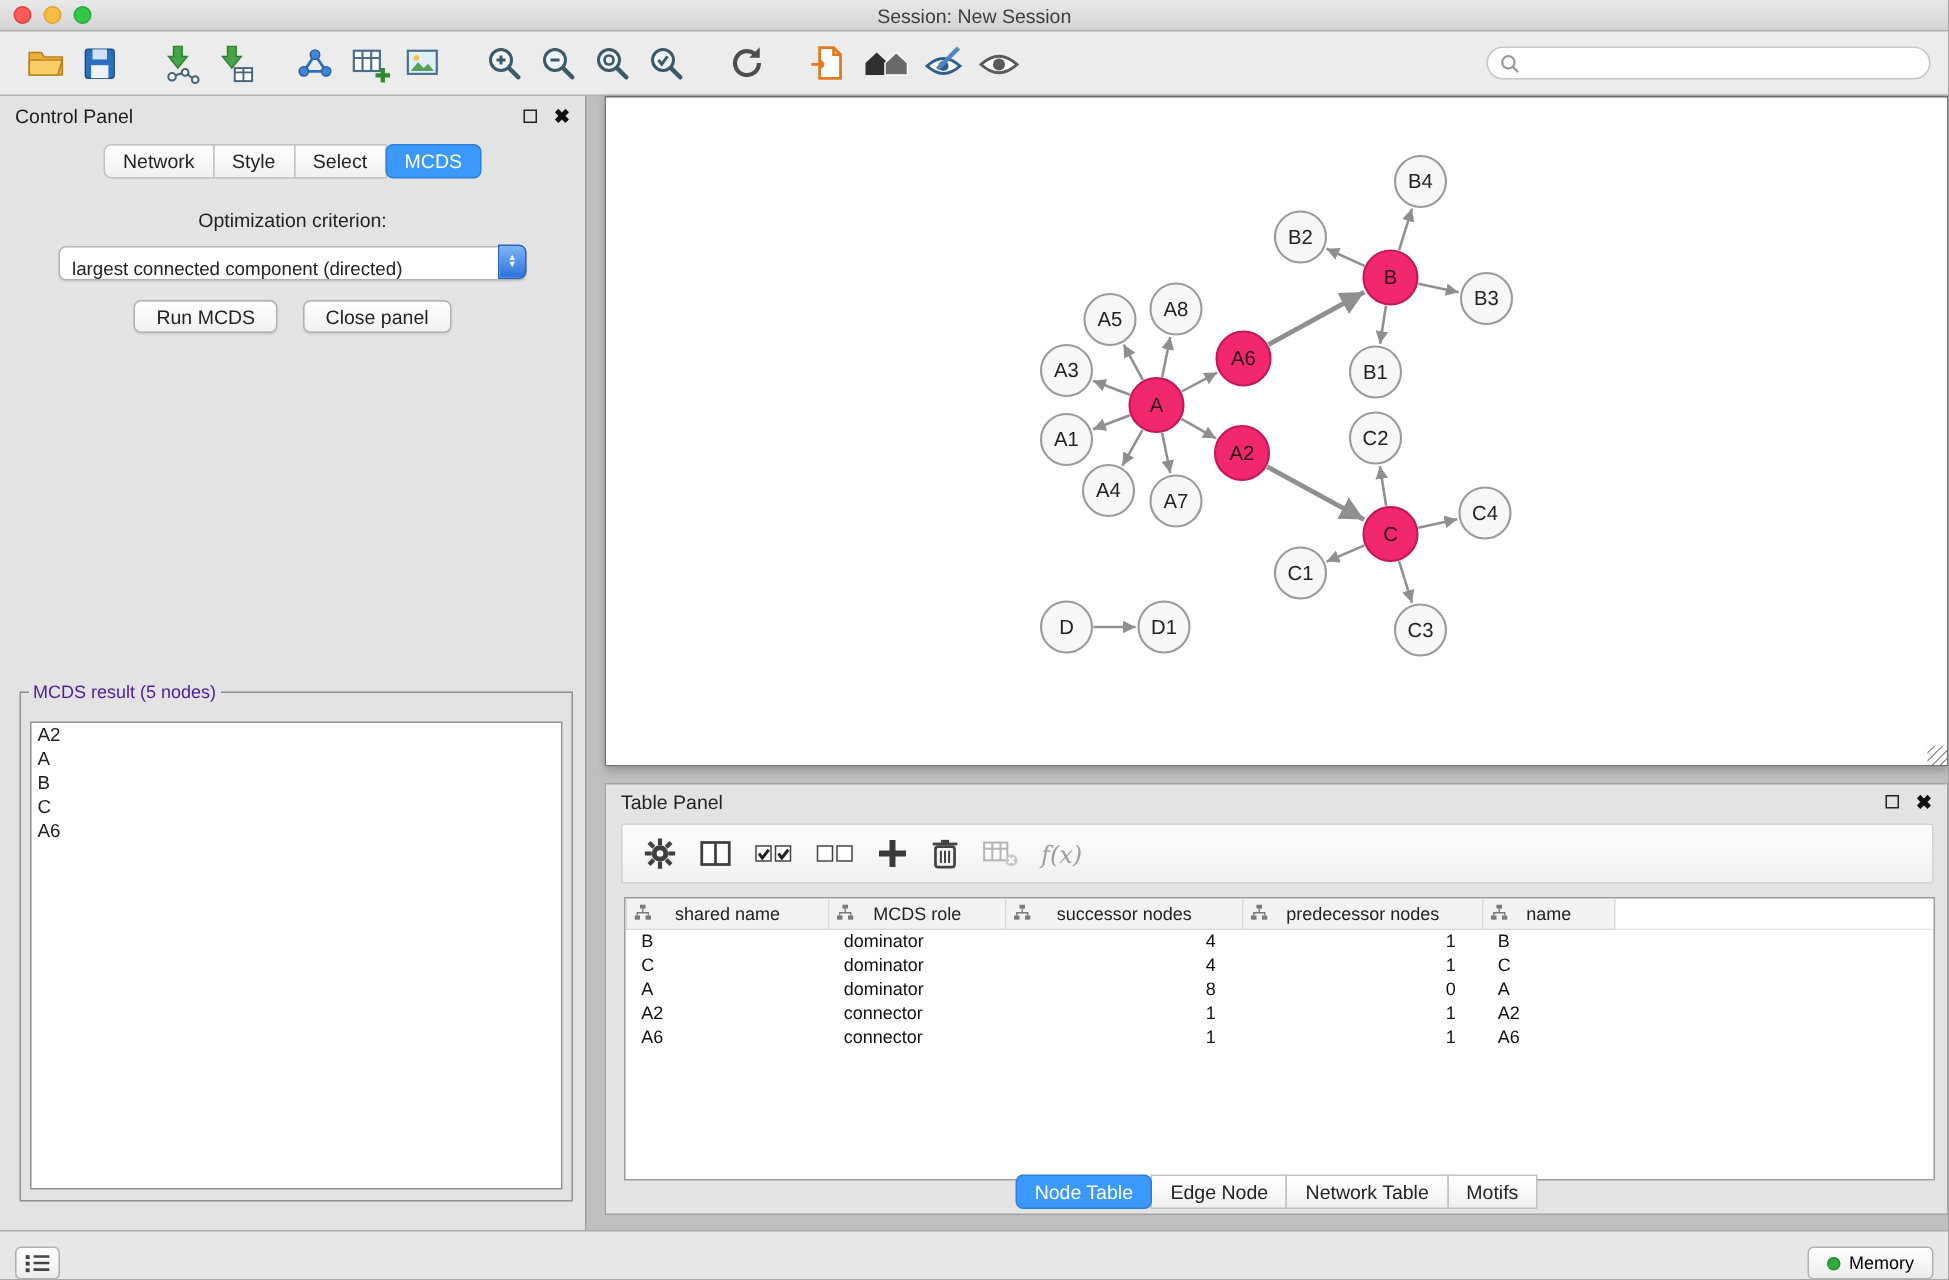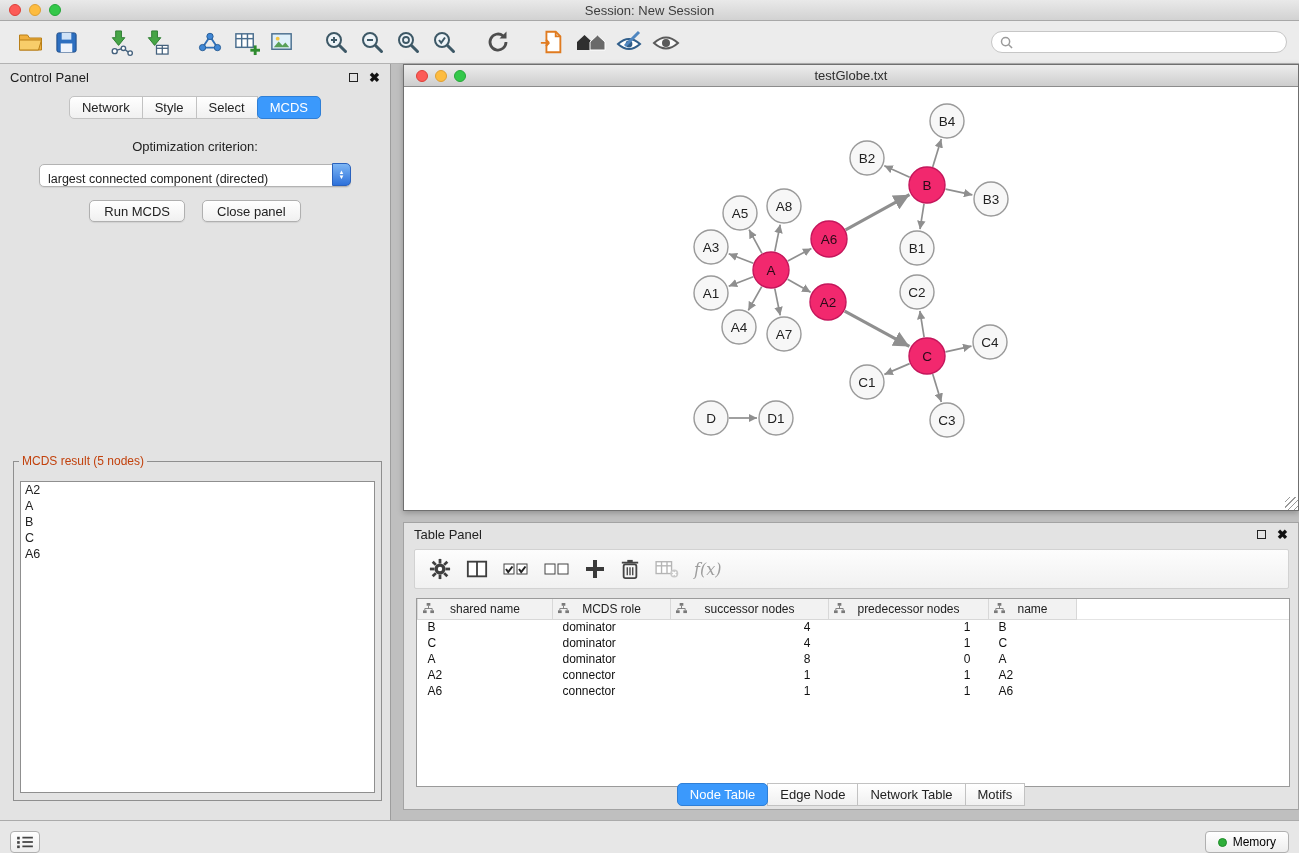--- a/index.html
+++ b/index.html
@@ -46,21 +46,21 @@
   .combo-text{flex:1;font-size:12.5px;padding-left:8px;white-space:nowrap;overflow:hidden}
   .combo-btn{width:19px;height:23px;margin-right:-1px;background:linear-gradient(#7db6f5,#2e71da);
     border:1px solid #2a62bd;border-radius:0 5px 5px 0;display:flex;flex-direction:column;
     align-items:center;justify-content:center;color:#fff}
   .combo-btn span{font-size:6px;line-height:5px}
   .btn-row{display:flex;justify-content:center;gap:17px;margin-top:13px}
   .btn{height:22px;padding:0 14px;background:linear-gradient(#ffffff,#f0f0f0);border:1px solid #b0b0b0;
     border-radius:5px;font-size:13px;color:#222;cursor:pointer;font-family:"Liberation Sans",sans-serif;
     box-shadow:0 1px 1px rgba(0,0,0,.08)}
   .result-box{position:absolute;left:13px;top:390px;width:369px;height:347px;border:1px solid #8f8f8f}
-  .result-box legend{font-size:12px;margin-left:5px;padding:0 3px;color:#c2410c}
+  .result-box legend{font-size:12px;margin-left:5px;padding:0 3px;color:#4c1d95}
   .listbox{position:absolute;left:6px;right:6px;top:13px;bottom:7px;background:#fff;
     border:1px solid #8f8f8f;overflow:hidden}
   .list-item{font-size:12.5px;height:16px;line-height:16px;padding-left:4px;cursor:default}
 
   
   .network-window{position:absolute;left:403px;top:64px;width:896px;height:447px;background:#fff;
     border:1px solid #6f6f6f;box-shadow:0 2px 6px rgba(0,0,0,.25)}
   .nw-titlebar{height:22px;background:linear-gradient(#ededed,#cdcdcd);border-bottom:1px solid #8c8c8c;
     position:relative;display:flex;align-items:center;justify-content:center;font-size:13px;color:#2e2e2e}
   .nw-traffic{position:absolute;left:12px;top:5px;display:flex;gap:7px}
@@ -282,28 +282,20 @@
           <div class="list-item">A2</div>
           <div class="list-item">A</div>
           <div class="list-item">B</div>
           <div class="list-item">C</div>
           <div class="list-item">A6</div>
         </div>
     </fieldset>
   </div>
 
   <div class="network-window">
-    <div class="nw-titlebar">
-      <div class="nw-traffic">
-        <span class="tl red"></span>
-        <span class="tl yellow"></span>
-        <span class="tl green"></span>
-      </div>
-      <span>testGlobe.txt</span>
-    </div>
     <div class="nw-canvas">
       <svg class="graph" viewBox="0 0 894 423" preserveAspectRatio="xMidYMid meet">
           <defs>
             <marker id="arrow" markerUnits="strokeWidth" markerWidth="5" markerHeight="5" refX="5" refY="2.5" orient="auto">
               <path d="M0,0 L5,2.5 L0,5 z" fill="#8f8f8f"></path>
             </marker>
           </defs>
           <line x1="357.9" y1="166.3" x2="345.1" y2="142.7" stroke="#8f8f8f" stroke-width="1.7" marker-end="url(#arrow)"></line>
           <line x1="370.8" y1="164.4" x2="376.2" y2="137.6" stroke="#8f8f8f" stroke-width="1.7" marker-end="url(#arrow)"></line>
           <line x1="349.3" y1="176.2" x2="324.7" y2="166.8" stroke="#8f8f8f" stroke-width="1.7" marker-end="url(#arrow)"></line>

